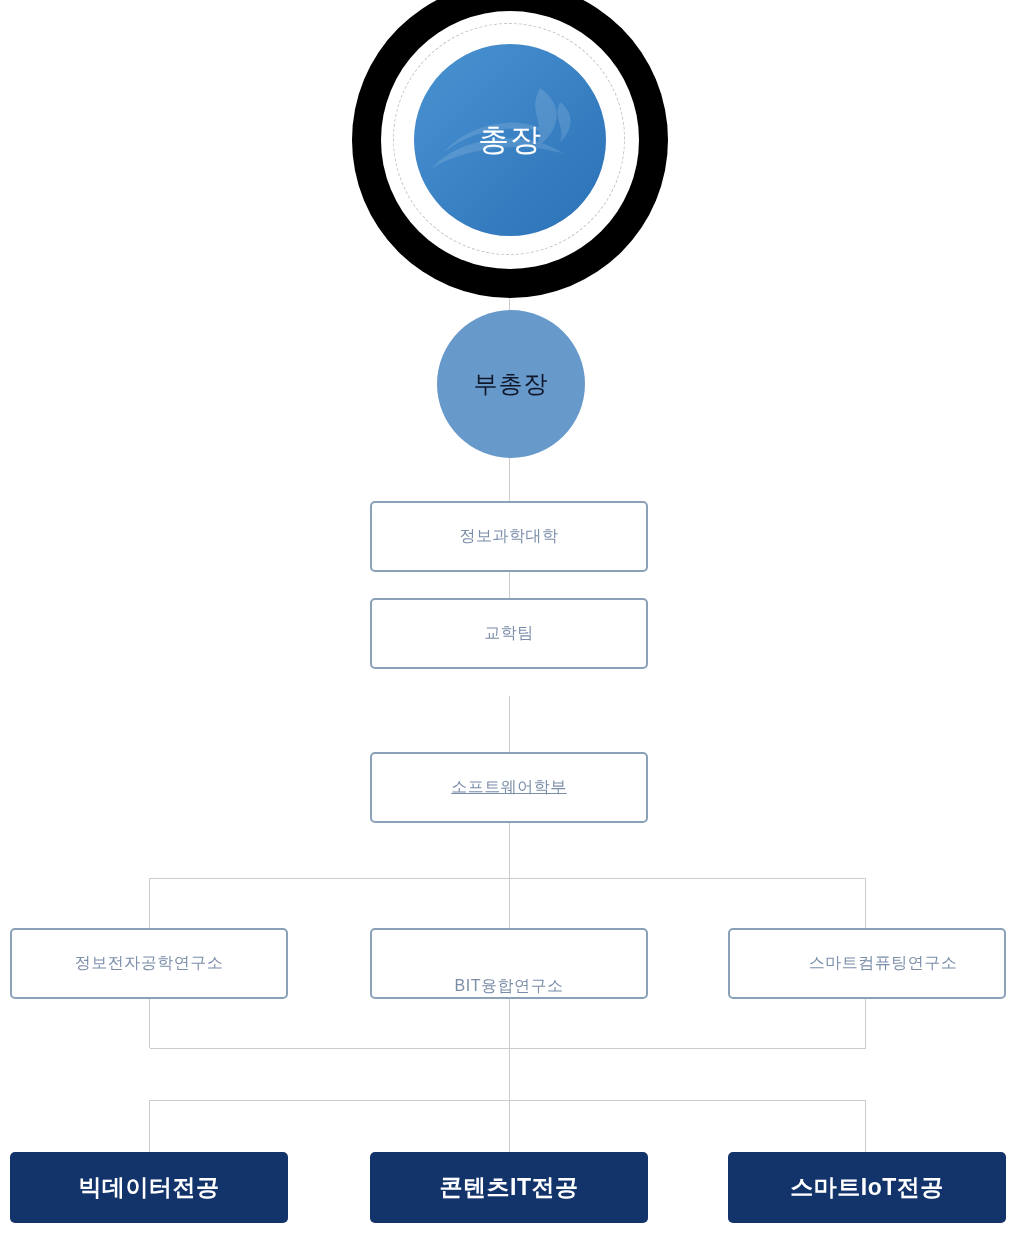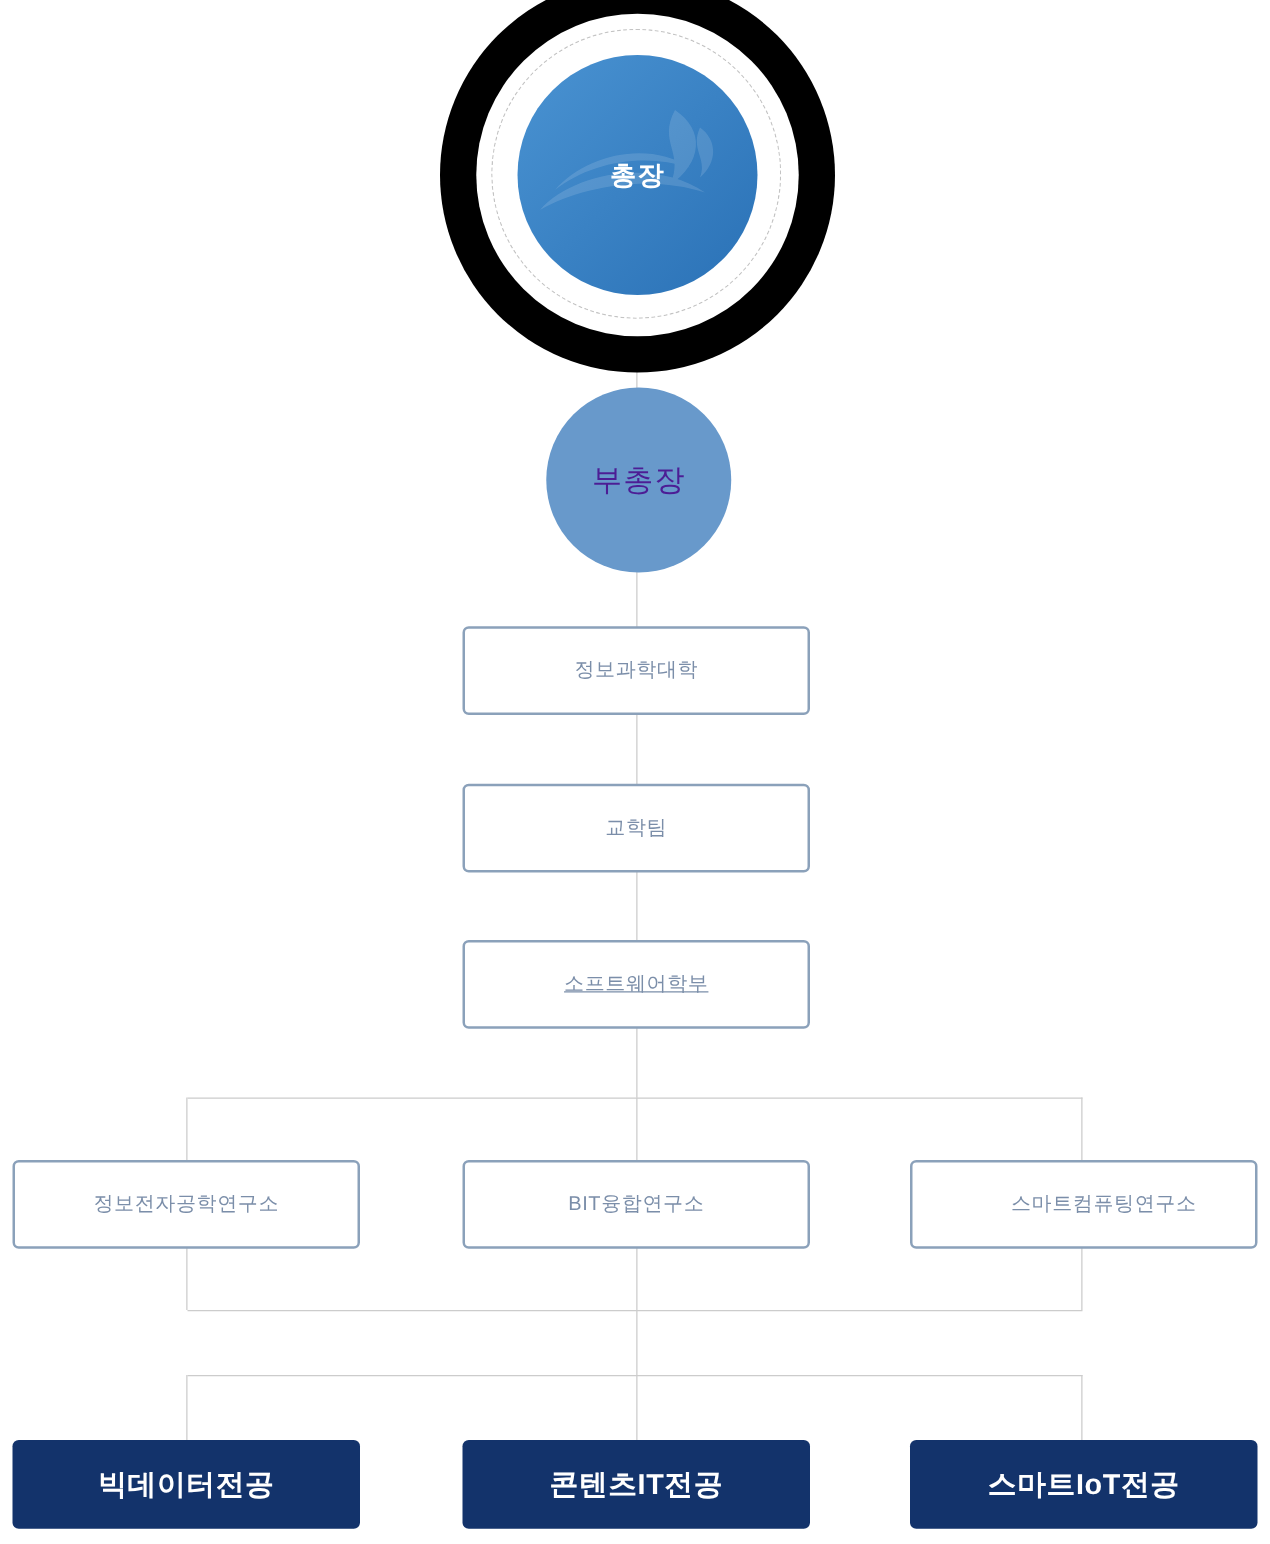--- a/index.html
+++ b/index.html
@@ -14,26 +14,26 @@
   .vline{position:absolute;width:1px;background:var(--line);}
   .hline{position:absolute;height:1px;background:var(--line);}
 
   
   .ring-outer{position:absolute;left:352px;top:-18px;width:316px;height:316px;border-radius:50%;background:#000;}
   .ring-white{position:absolute;left:381px;top:11px;width:258px;height:258px;border-radius:50%;background:#fff;}
   .ring-dashed{position:absolute;left:393px;top:23px;width:232px;height:232px;border-radius:50%;border:1px dashed #c4c4c4;box-sizing:border-box;}
   .circle-president{position:absolute;left:414px;top:44px;width:192px;height:192px;border-radius:50%;
     background:linear-gradient(135deg,var(--blue-grad-a) 0%,var(--blue-grad-b) 100%);
     display:flex;align-items:center;justify-content:center;overflow:hidden;}
-  .circle-president .label{position:relative;z-index:2;color:#fff;font-size:21px;font-weight:bold;letter-spacing:1px;}
+  .circle-president .label{position:relative;z-index:2;color:#fff;font-size:31px;font-weight:normal;letter-spacing:1px;}
   .wave{position:absolute;left:0;top:0;width:100%;height:100%;z-index:1;}
 
   .circle-vice{position:absolute;left:437px;top:310px;width:148px;height:148px;border-radius:50%;
     background:var(--vice-blue);display:flex;align-items:center;justify-content:center;}
-  .circle-vice .label{color:#4c1d95;font-size:24px;font-weight:500;letter-spacing:1px;}
+  .circle-vice .label{color:#0f172a;font-size:24px;font-weight:500;letter-spacing:1px;}
 
   .node-box{position:absolute;width:278px;height:71px;box-sizing:border-box;background:#fff;
     border:2px solid var(--box-border);border-radius:5px;display:flex;align-items:center;justify-content:center;
     color:var(--box-text);font-size:16px;letter-spacing:0.5px;}
   .major-box{position:absolute;width:278px;height:71px;box-sizing:border-box;background:var(--navy);
     border-radius:5px;display:flex;align-items:center;justify-content:center;
     color:#ffffff;font-size:23px;font-weight:bold;letter-spacing:0.5px;}
 </style>
 </head>
 <body>
@@ -76,31 +76,31 @@
     <span class="label">총장</span>
   </div>
 
   <div class="circle-vice">
     <span class="label">부총장</span>
   </div>
 
   <div class="node-box" style="left:370px;top:501px;">
     <span>정보과학대학</span>
   </div>
-  <div class="node-box" style="left:370px;top:627px;">
+  <div class="node-box" style="left:370px;top:598px;">
     <span>교학팀</span>
   </div>
   <div class="node-box" style="left:370px;top:752px;text-decoration:underline;">
     <span>소프트웨어학부</span>
   </div>
 
   <div class="node-box" style="left:10px;top:928px;">
     <span>정보전자공학연구소</span>
   </div>
-  <div class="node-box" style="left:370px;top:928px;">
+  <div class="node-box" style="left:370px;top:928px;align-items:flex-end;">
     <span>BIT융합연구소</span>
   </div>
   <div class="node-box" style="left:728px;top:928px;padding-left:32px;">
     <span>스마트컴퓨팅연구소</span>
   </div>
 
   <div class="major-box" style="left:370px;top:1152px;">
     <span>콘텐츠IT전공</span>
   </div>
   <div class="major-box" style="left:10px;top:1152px;">

